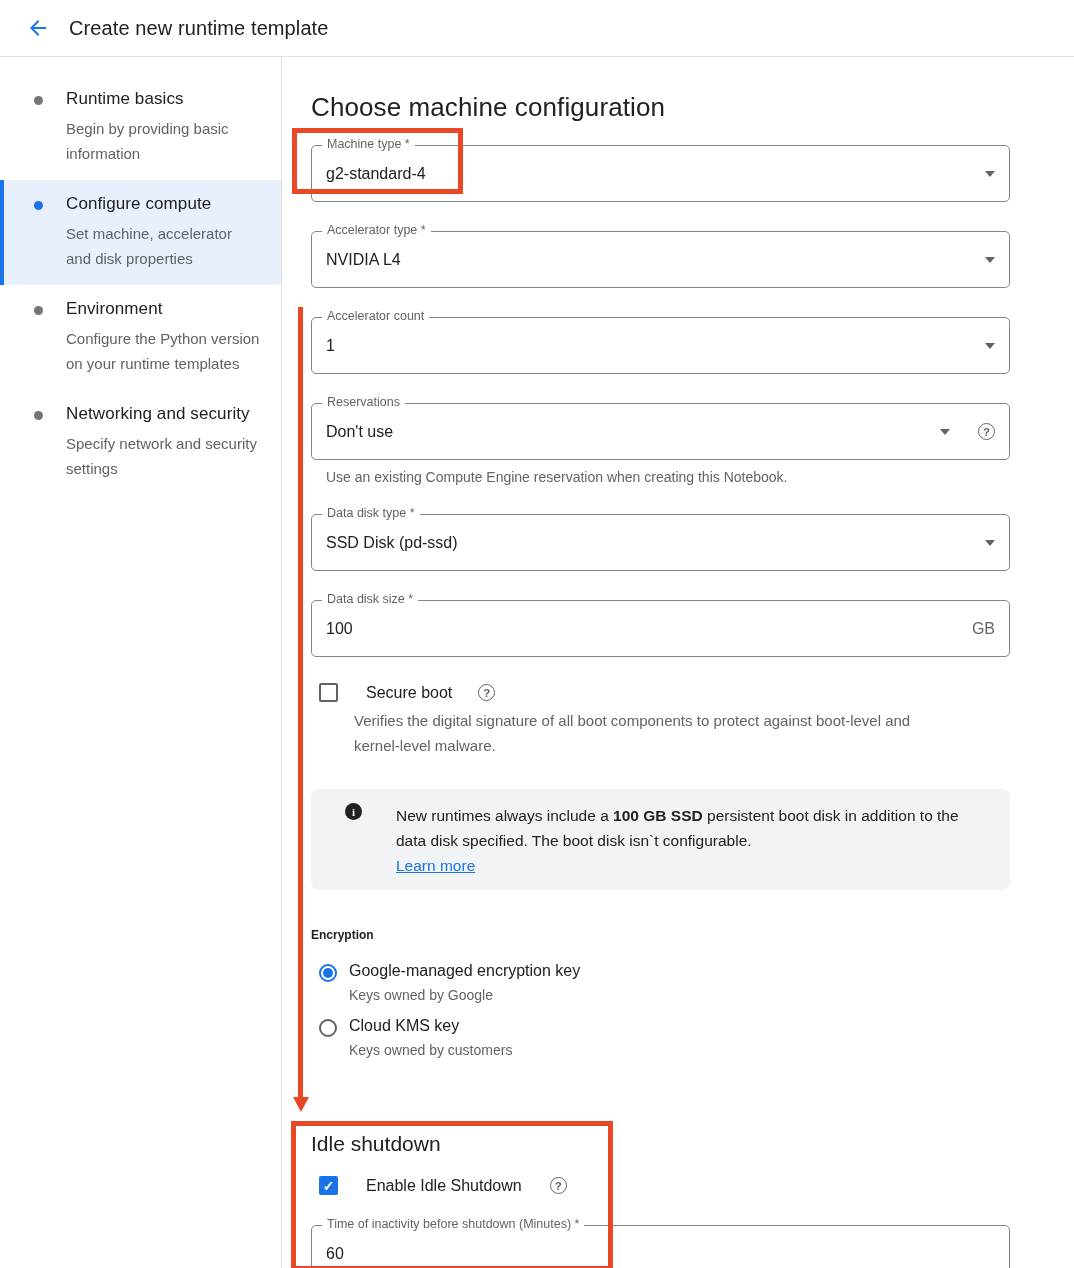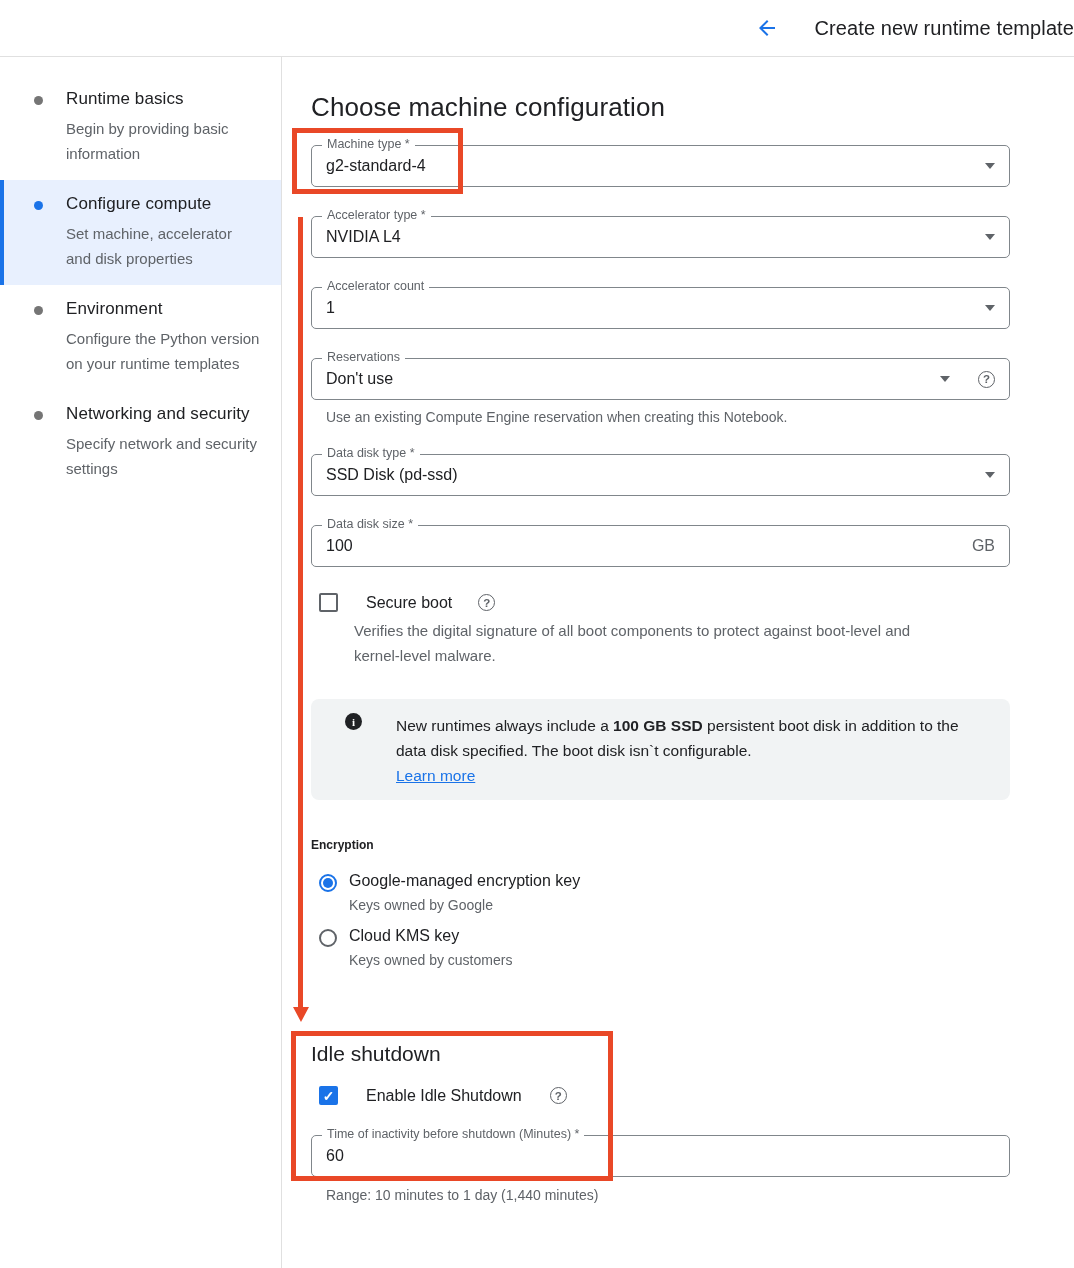--- a/index.html
+++ b/index.html
@@ -9,41 +9,41 @@
     --gray:#5f6368;
     --border:#80868b;
     --light-border:#e0e0e0;
   }
   *{box-sizing:border-box;}
   html,body{margin:0;padding:0;}
   body{font-family:"Liberation Sans", sans-serif; background:#fff;}
   .page{position:relative; width:1074px; height:1268px; background:#fff; overflow:hidden;}
 
   
-  .topbar{height:57px; display:flex; align-items:center; gap:36px; padding-left:26px;
-          border-bottom:1px solid var(--light-border); background:#fff;justify-content:flex-end;}
+  .topbar{height:57px; display:flex; align-items:center; gap:19px; padding-left:26px;
+          border-bottom:1px solid var(--light-border); background:#fff;}
   .back-btn{width:24px;height:24px; display:inline-flex; align-items:center; justify-content:center; cursor:pointer;}
   .topbar h1{font-size:20px; font-weight:400; color:var(--ink); margin:0; letter-spacing:.1px;}
 
   
   .body-wrap{display:flex; height:1211px;}
   .sidebar{width:282px; border-right:1px solid var(--light-border); padding-top:18px; flex-shrink:0;}
   .step{display:flex; gap:23px; padding:14px 20px 14px 34px; cursor:pointer;}
   .step .dot{width:9px; height:9px; border-radius:50%; background:#757575; margin-top:7px; flex-shrink:0;}
   .step.active{background:#e8f0fe; border-left:4px solid var(--blue); padding-left:30px;}
   .step.active .dot{background:var(--blue);}
   .step-title{font-size:17px; color:var(--ink); letter-spacing:.1px;}
   .step-desc{font-size:15px; color:var(--gray); line-height:25px; margin-top:7px; max-width:228px;}
 
   main{flex:1; position:relative; padding:35px 64px 0 29px;}
   main h2{font-size:26px; font-weight:400; color:var(--ink); margin:0 0 22px 0; letter-spacing:.1px;}
 
   
   .field-row{margin-bottom:29px; position:relative;}
-  .field{position:relative; height:42px; border:1px solid var(--border); border-radius:5px;
+  .field{position:relative; height:57px; border:1px solid var(--border); border-radius:5px;
          display:flex; align-items:center; padding:0 14px; background:#fff; cursor:pointer;}
   .field-label{position:absolute; top:-9px; left:10px; background:#fff; padding:0 5px;
                font-size:12.5px; color:var(--gray); white-space:nowrap; z-index:1;}
   .field-value{font-size:16px; color:var(--ink); flex:1;}
   .caret{width:0;height:0;border-left:5.5px solid transparent;border-right:5.5px solid transparent;
          border-top:6px solid #5f6368; margin-left:10px;}
   .suffix{font-size:16px; color:var(--gray);}
   .helper{font-size:14px; color:var(--gray); margin:9px 0 0 15px;}
   .field input{border:none; outline:none; font-size:16px; color:var(--ink); flex:1;
                font-family:"Liberation Sans",sans-serif; background:transparent; padding:0;}

